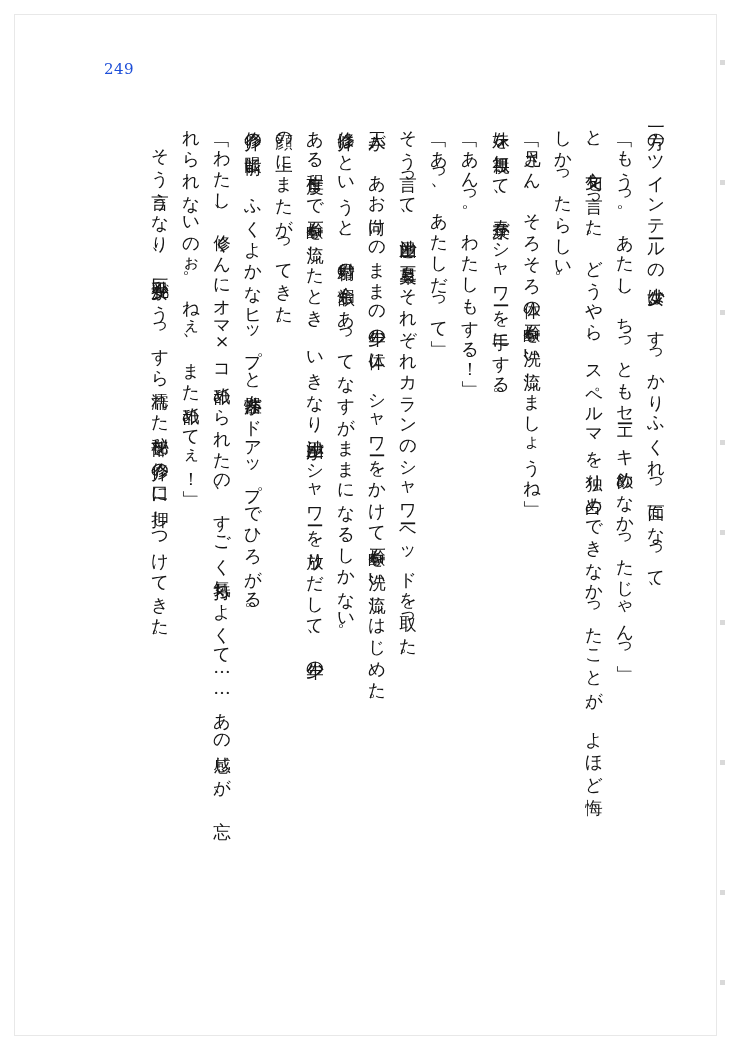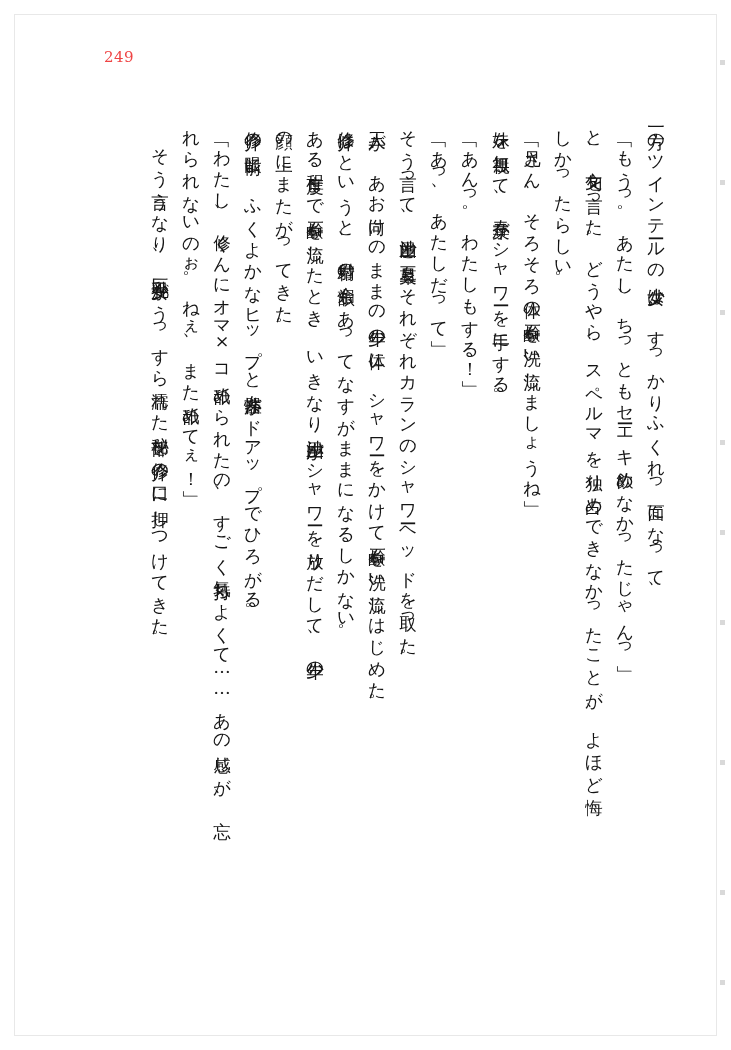--- a/index.html
+++ b/index.html
@@ -30,23 +30,23 @@
     width: 703px;
     height: 1022px;
     border: 1px solid #e8e8e8;
     box-sizing: border-box;
     pointer-events: none;
   }
 
   .page-number {
     position: absolute;
     left: 104px;
-    top: 48px;
+    top: 60px;
     font-size: 15px;
-    color: #ef4444;
+    color: #1d4ed8;
     letter-spacing: 0.5px;
     font-family: "DejaVu Serif", "Liberation Serif", serif;
   }
 
   
   .text-block {
     position: absolute;
     top: 118px;
     right: 60px;
     left: 70px;

